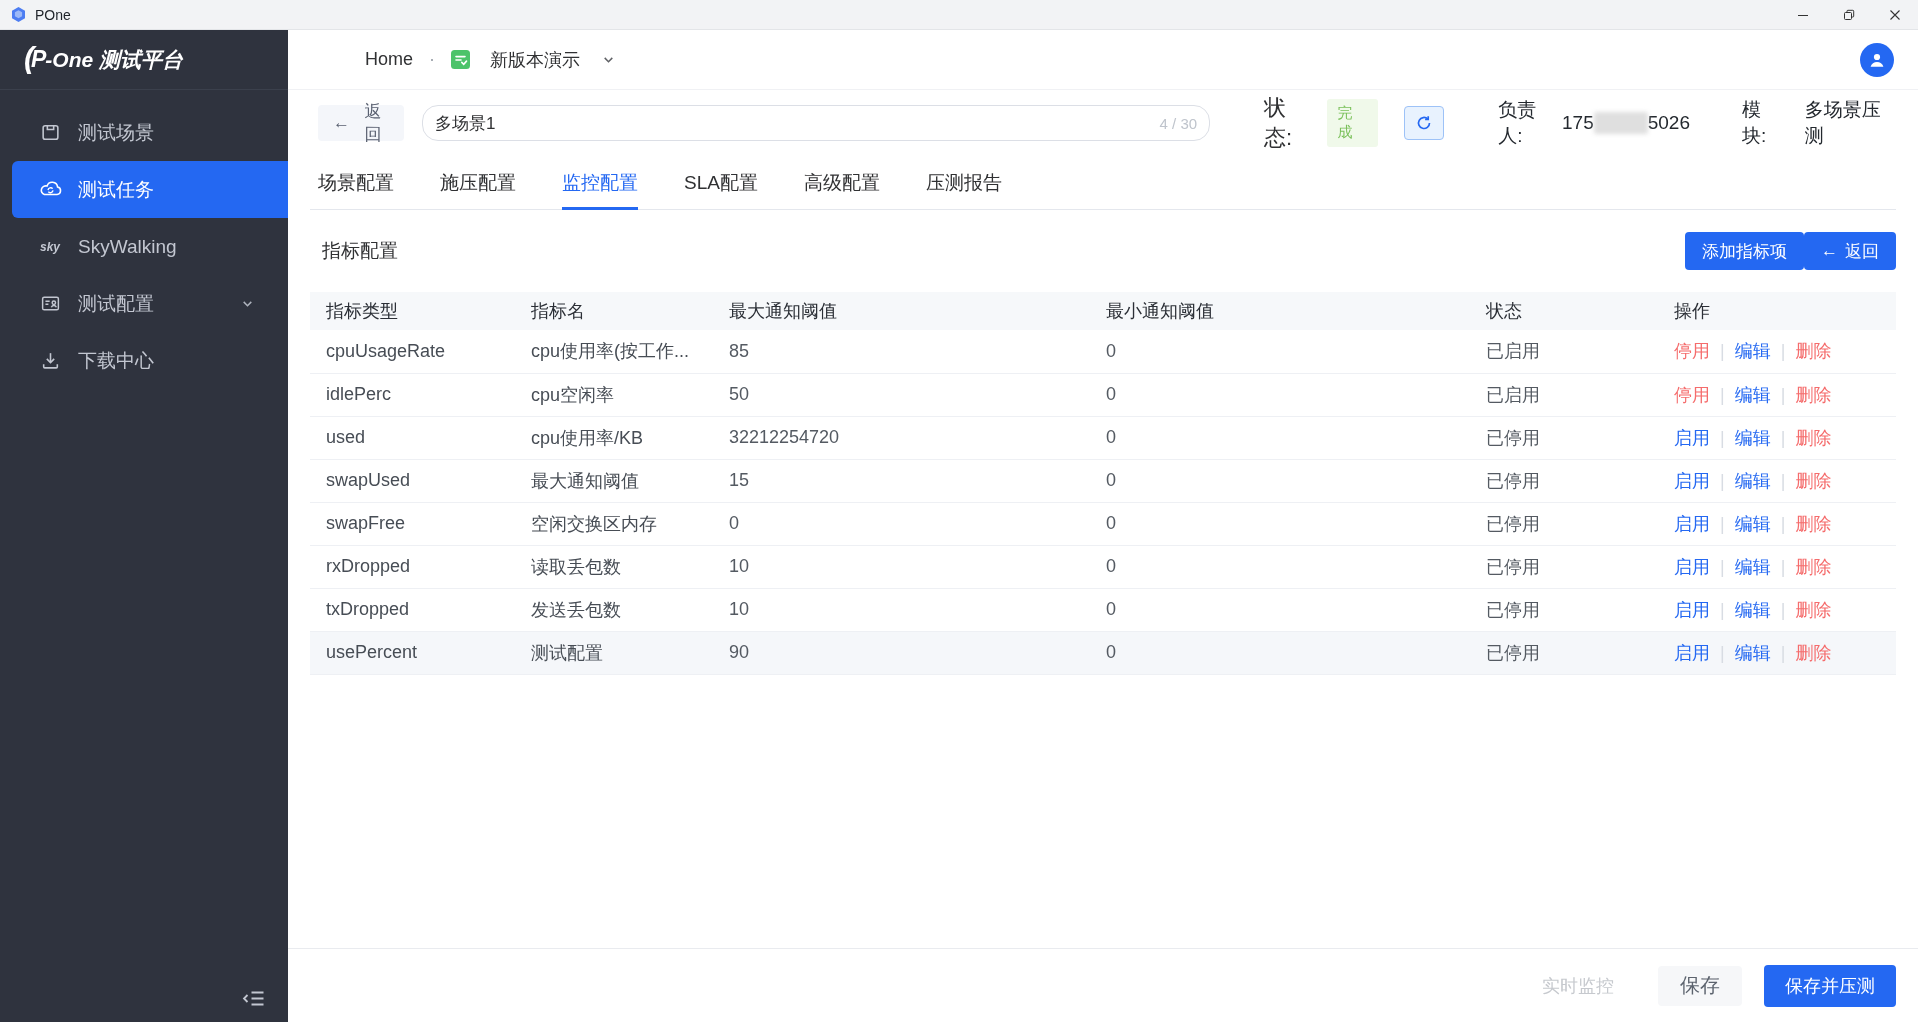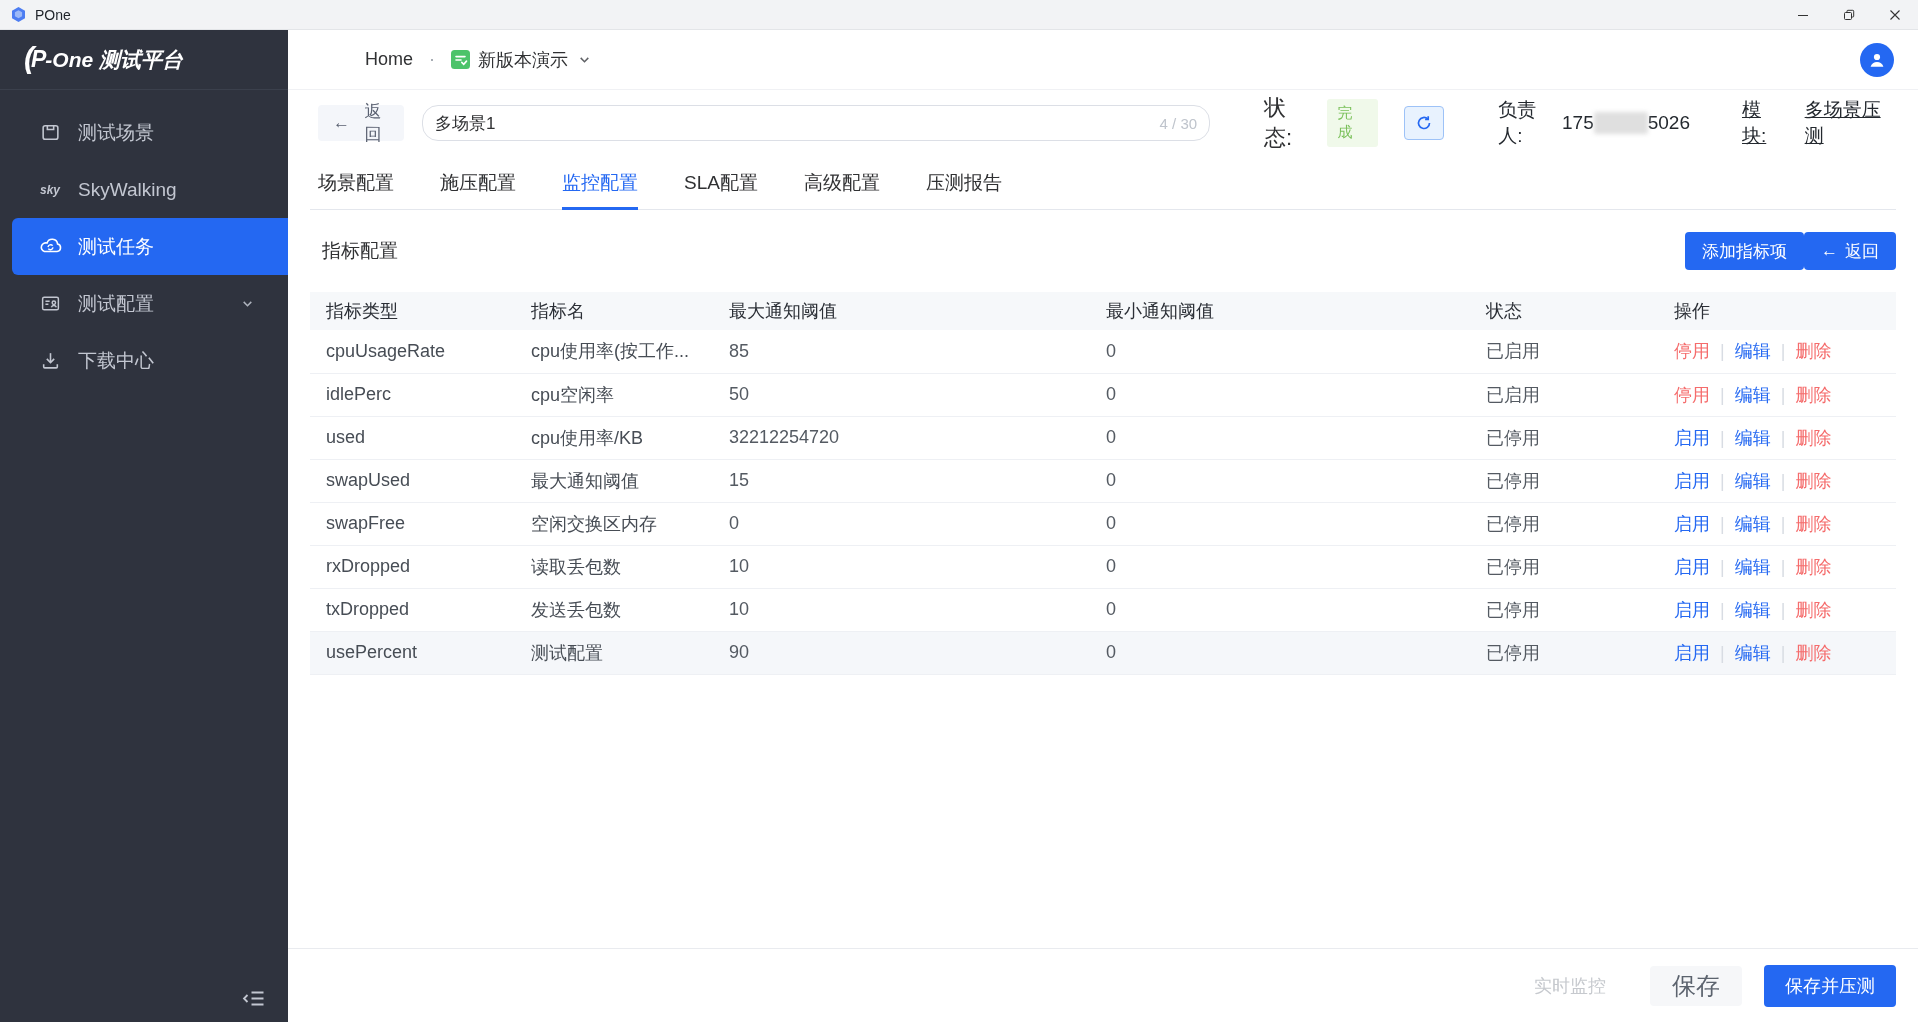--- a/index.html
+++ b/index.html
@@ -29,39 +29,39 @@
   .nav-sky { font-size:12px; font-weight:bold; font-style:italic; }
   .nav-chevron { margin-left:auto; margin-right:34px; display:flex; color:#aeb3bd; }
   .collapse-btn { position:absolute; left:242px; bottom:14px; cursor:pointer; color:#c3c7d1; display:flex; }
 
   
   .content-col { flex:1; display:flex; flex-direction:column; background:#fff; min-width:0; }
 
   .topbar { height:60px; display:flex; align-items:center; padding:0 24px 0 30px; border-bottom:1px solid #f0f1f4; flex:0 0 auto; }
   .home-link { font-size:18px; color:#303133; cursor:pointer;margin-left:47px; }
   .crumb-dot { margin:0 16px; color:#9aa0a8; font-size:18px; }
-  .project-trigger { display:flex; align-items:center; gap:8px; cursor:pointer; }
+  .project-trigger { display:flex; align-items:center; gap:20px; cursor:pointer; }
   .project-name { font-size:18px; color:#303133; }
   .project-chevron { display:flex; color:#606266; margin-left:2px; }
   .avatar { margin-left:auto; width:34px; height:34px; border-radius:50%; background:#2468f2; display:flex; align-items:center; justify-content:center; cursor:pointer; }
 
   .page { flex:1; padding:12px 22px 0 22px; min-height:0; }
 
   
   .toolbar { display:flex; align-items:center; margin-top:2px; padding-left:8px; height:38px; }
   .btn-back-light { background:#f4f6fa; color:#596070; border:none; border-radius:4px; height:36px; padding:0 15px; font-size:17px; display:flex; align-items:center; gap:7px; cursor:pointer; }
   .scene-input { margin-left:18px; width:814px; height:36px; border:1px solid #dcdfe6; border-radius:16px; display:flex; align-items:center; padding:0 12px; background:#fff; }
   .scene-input input { flex:1; border:none; outline:none; font-size:17px; color:#303133; font-family:inherit; background:transparent; }
   .scene-counter { font-size:15px; color:#bfc4cc; margin-left:8px; }
   .status-label { margin-left:54px; font-size:22px; color:#303133; }
   .badge-done { margin-left:14px; background:#f0f9ea; color:#7ac05a; font-size:15px; padding:5px 11px; border-radius:3px; }
   .refresh-btn { margin-left:26px; width:42px; height:34px; background:#e8f2fe; border:1px solid #9dc2f7; border-radius:4px; color:#2468f2; display:flex; align-items:center; justify-content:center; cursor:pointer; }
   .owner { margin-left:54px; font-size:19px; color:#24292f; display:flex; align-items:center; gap:8px; }
   .masked { display:inline-block; width:54px; height:22px; background:#dfdfdf; border-radius:2px; filter:blur(2px); }
-  .module { margin-left:52px; font-size:19px; color:#24292f; display:flex; align-items:flex-start; gap:21px;text-decoration:underline; }
+  .module { margin-left:52px; font-size:19px; color:#24292f; display:flex; align-items:flex-start; gap:21px; }
 
   
   .tabs { display:flex; gap:46px; margin-top:24px; padding:0 8px; border-bottom:1px solid #e4e7ed; height:44px; }
   .tab { font-size:19px; color:#303133; height:100%; position:relative; cursor:pointer; padding-top:4px; }
   .tab.active { color:#2468f2; }
   .tab.active::after { content:""; position:absolute; left:0; right:0; bottom:-1px; height:3px; background:#2468f2; }
 
   
   .section-head { display:flex; align-items:center; margin-top:22px; padding-left:12px; }
   .section-title { font-size:19px; color:#303133; }
@@ -75,21 +75,21 @@
   .metric-table td.c-type, .metric-table td.c-name { color:#474d55; }
   .metric-table tr.hovered td { background:#f5f7fa; }
   .act-link { cursor:pointer; }
   .act-link.accent { color:#2468f2; }
   .act-link.danger { color:#f56c6c; }
   .act-sep { color:#d8dce3; margin:0 10px; }
 
   
   .footbar { height:74px; border-top:1px solid #e9ebef; display:flex; align-items:center; justify-content:flex-end; padding-right:22px; flex:0 0 auto; }
   .btn-realtime { background:transparent; border:none; font-size:18px; color:#c6c9ce; cursor:pointer; font-family:inherit; }
-  .btn-save { margin-left:44px; background:#f6f7f9; border:none; border-radius:4px; height:40px; padding:0 22px; font-size:24px; color:#5c636e; cursor:pointer; font-family:inherit; }
+  .btn-save { margin-left:44px; background:#f6f7f9; border:none; border-radius:4px; height:40px; padding:0 22px; font-size:20px; color:#5c636e; cursor:pointer; font-family:inherit; }
   .btn-save-run { margin-left:22px; background:#2468f2; border:none; border-radius:4px; height:42px; padding:0 21px; font-size:18px; color:#fff; cursor:pointer; font-family:inherit; }
 </style>
 </head>
 <body>
 
 <div class="app">
 
   <div class="titlebar">
     <span style="display:flex;">
       <svg width="17" height="17" viewBox="0 0 17 17">
@@ -129,34 +129,34 @@
       <nav id="nav">
           <div class="nav-item">
             <span class="nav-icon">
               <svg width="21" height="21" viewBox="0 0 20 20" fill="none" stroke="currentColor" stroke-width="1.5">
                 <rect x="3" y="3.5" width="14" height="13" rx="2"></rect>
                 <path d="M7 3.5v3.6h6V3.5"></path>
               </svg>
             </span>
             <span class="nav-label">测试场景</span>
           </div>
-          <div class="nav-item">
-            <span class="nav-icon">
-              <span class="nav-sky">sky</span>
-            </span>
-            <span class="nav-label">SkyWalking</span>
-          </div>
           <div class="nav-item active">
             <span class="nav-icon">
               <svg width="23" height="21" viewBox="0 0 22 20" fill="none" stroke="currentColor" stroke-width="1.5">
                 <path d="M17.3 14.8a3.6 3.6 0 0 0 .5-7.1 5.2 5.2 0 0 0-10.1-1A4.1 4.1 0 0 0 5.2 14.8z"></path>
                 <path d="M8.6 10.6a2.6 2.6 0 0 1 4.5-1.4M13.4 10.8a2.6 2.6 0 0 1-4.5 1.4" stroke-width="1.3"></path>
               </svg>
             </span>
             <span class="nav-label">测试任务</span>
+          </div>
+          <div class="nav-item">
+            <span class="nav-icon">
+              <span class="nav-sky">sky</span>
+            </span>
+            <span class="nav-label">SkyWalking</span>
           </div>
           <div class="nav-item">
             <span class="nav-icon">
               <svg width="21" height="21" viewBox="0 0 20 20" fill="none" stroke="currentColor" stroke-width="1.4">
                 <rect x="2.5" y="4" width="15" height="12" rx="1.5"></rect>
                 <path d="M5.2 7.8h4M5.2 10.8h2.8"></path>
                 <circle cx="13.2" cy="9.3" r="1.6"></circle>
                 <path d="M10.8 13.6c.5-1.1 1.4-1.7 2.4-1.7s1.9.6 2.4 1.7"></path>
               </svg>
             </span>

